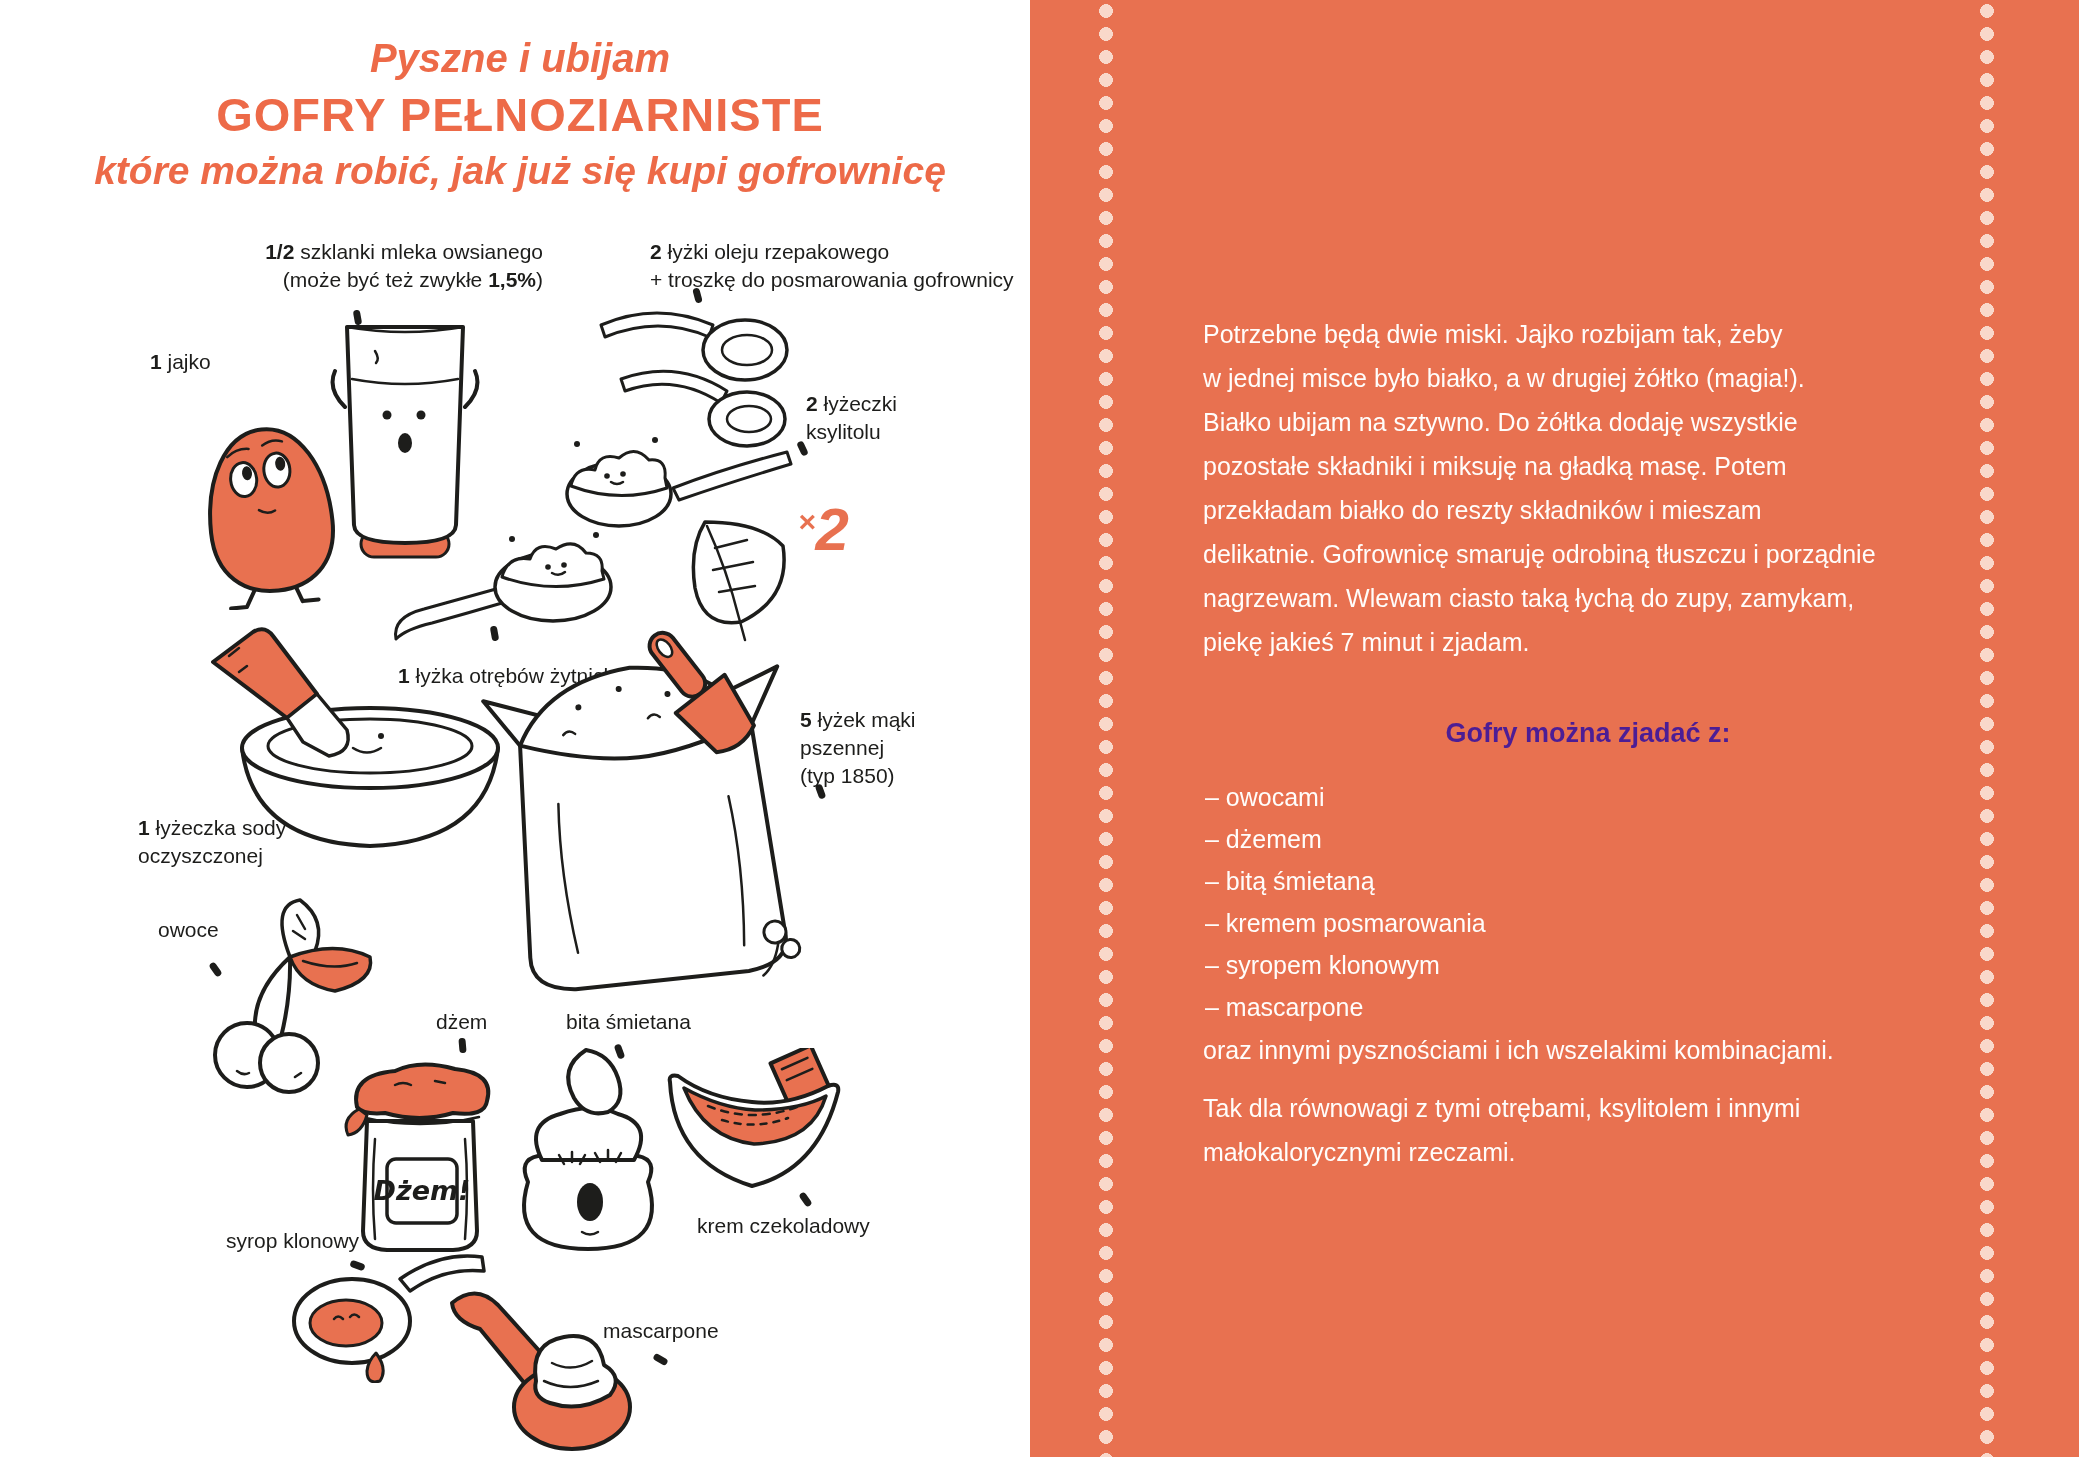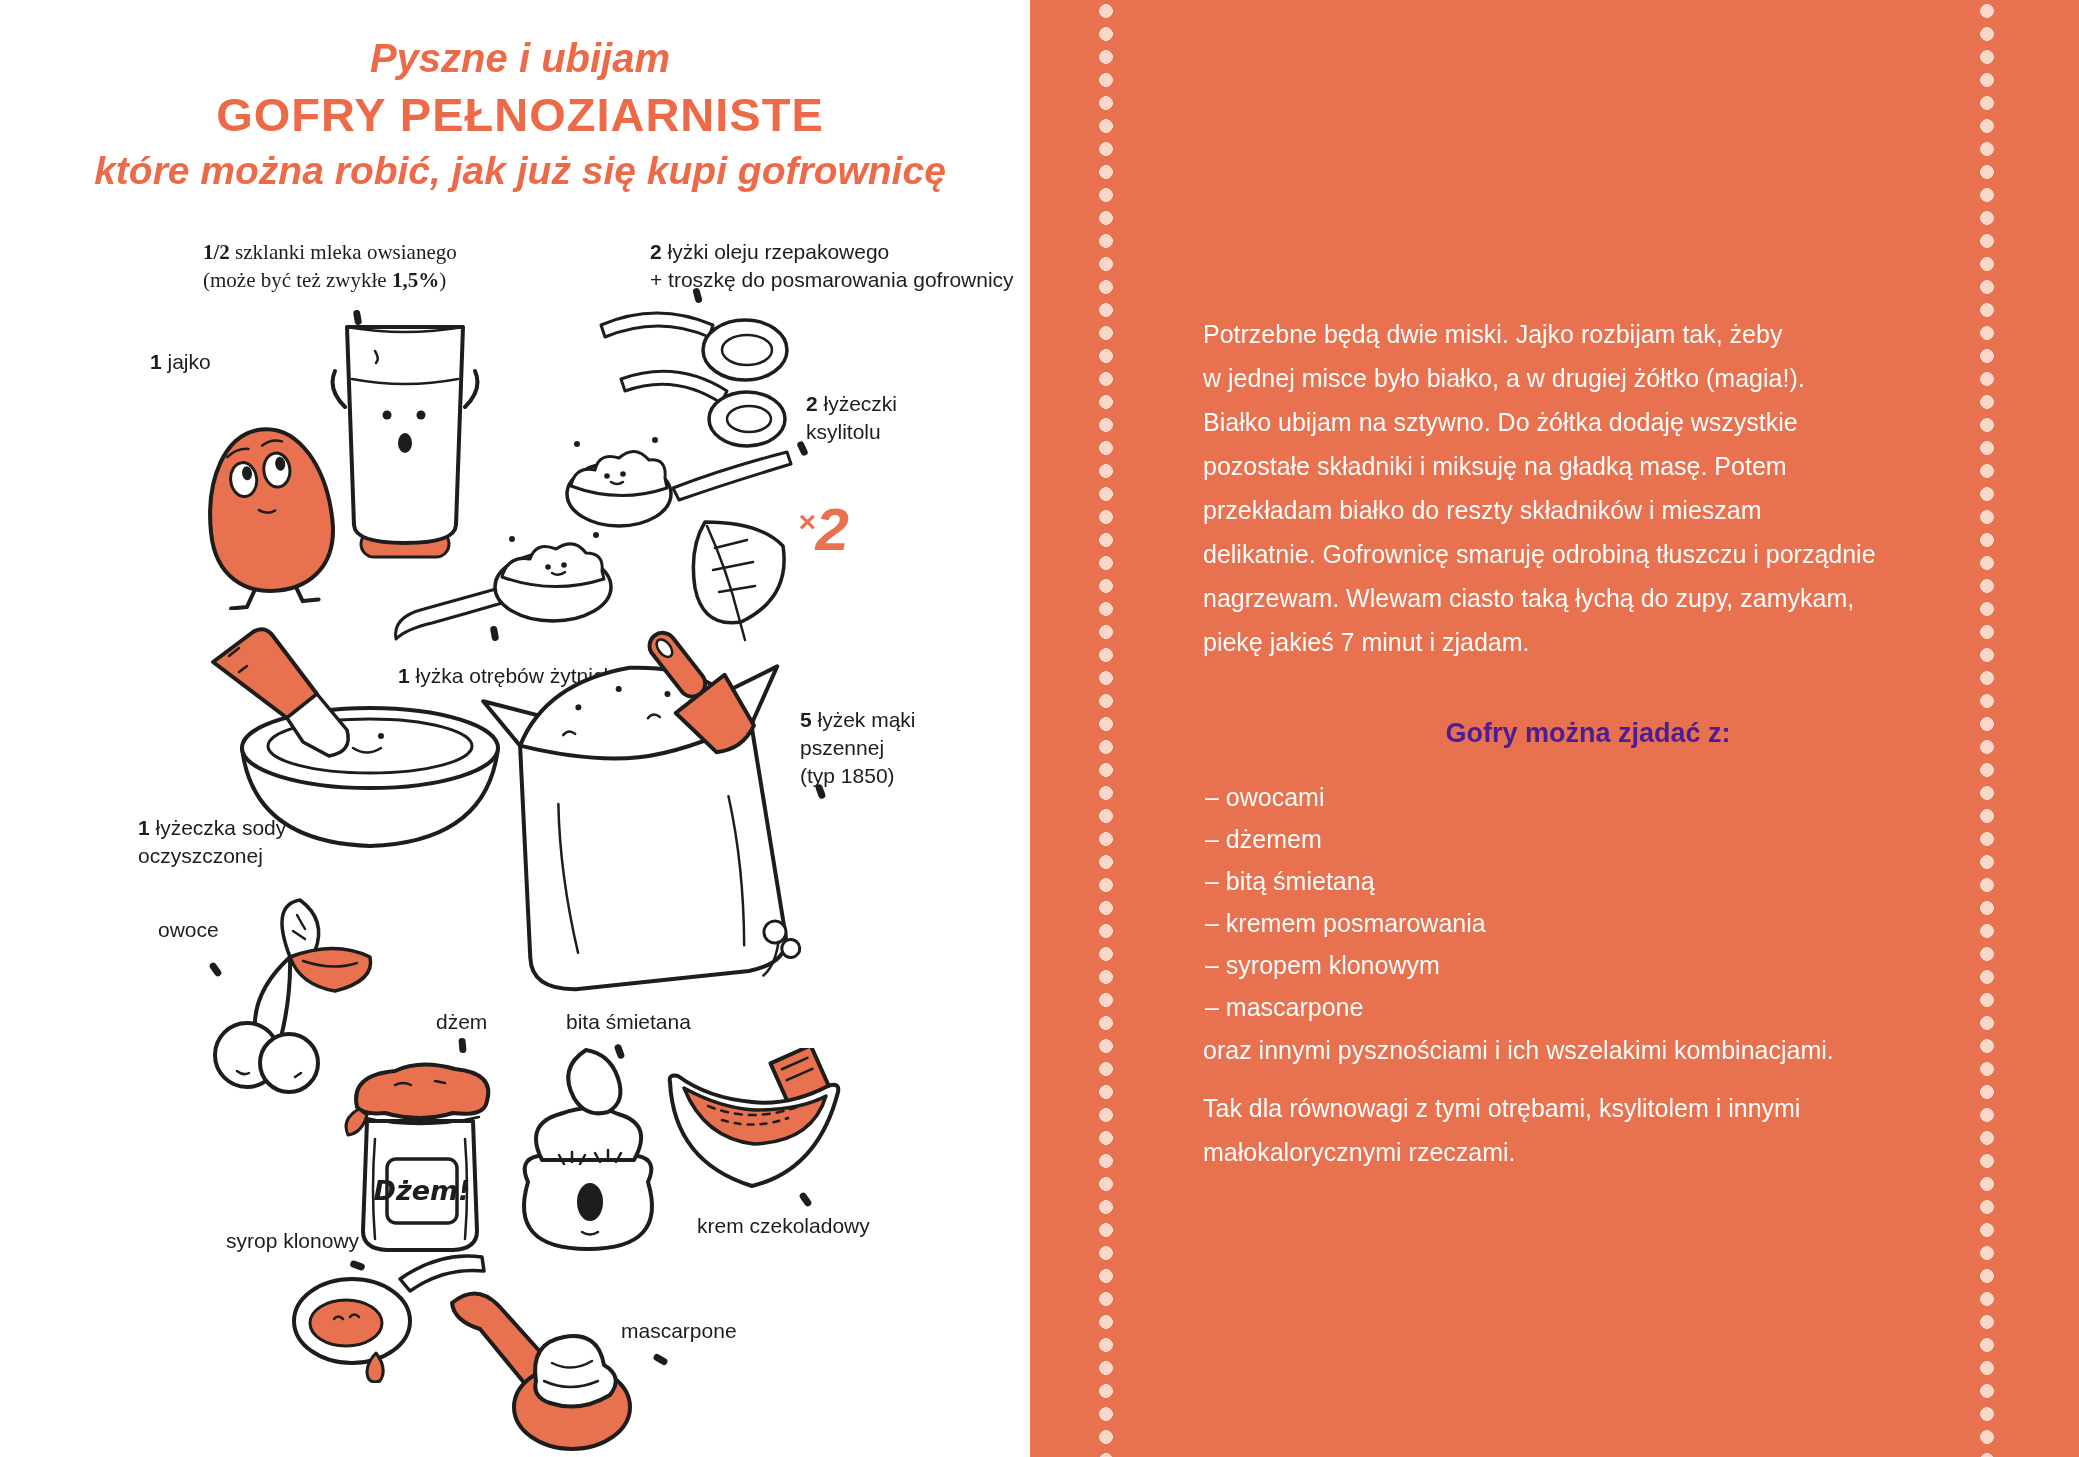--- a/index.html
+++ b/index.html
@@ -7,21 +7,21 @@
         font-family:"Liberation Sans",sans-serif;color:#1d1d1b;background:#ffffff;}
 
   
   .titleblock{position:absolute;left:60px;top:36px;width:920px;text-align:center;color:#ed6a48;}
   .t1{font-size:40px;font-weight:bold;font-style:italic;line-height:1.1;}
   .t2{font-size:47px;font-weight:bold;letter-spacing:1px;line-height:1.15;margin-top:8px;}
   .t3{font-size:39px;font-weight:bold;font-style:italic;line-height:1.1;margin-top:8px;}
 
   .lbl{position:absolute;font-size:21px;line-height:28px;color:#1d1d1b;}
   .lbl b{font-weight:bold;}
-  .ctr{text-align:left;font-family:Liberation Serif, serif;}
+  .ctr{text-align:right;}
 
   .seed{position:absolute;width:15px;height:7px;background:#1d1d1b;border-radius:4px;}
 
   .illus{position:absolute;}
   .illus svg{display:block;}
 
   .times2{position:absolute;left:798px;top:500px;color:#e87150;font-weight:bold;
            font-style:italic;line-height:1;}
   .times2 .x{font-size:30px;vertical-align:18px;}
   .times2 .n{font-size:60px;}
@@ -93,21 +93,21 @@
 
   <div class="lbl" style="left:138px;top:814px;width:175px;">
     <b>1</b><span> łyżeczka sody oczyszczonej</span>
   </div>
 
   <div class="lbl" style="left:158px;top:916px;">owoce</div>
   <div class="lbl" style="left:436px;top:1008px;">dżem</div>
   <div class="lbl" style="left:566px;top:1008px;">bita śmietana</div>
   <div class="lbl" style="left:697px;top:1212px;">krem czekoladowy</div>
   <div class="lbl" style="left:226px;top:1227px;">syrop klonowy</div>
-  <div class="lbl" style="left:621px;top:1317px;text-align:center;">mascarpone</div>
+  <div class="lbl" style="left:603px;top:1317px;text-align:center;">mascarpone</div>
 
   <span class="seed" style="left:350px;top:314px;transform:rotate(80deg);"></span>
   <span class="seed" style="left:690px;top:292px;transform:rotate(75deg);"></span>
   <span class="seed" style="left:795px;top:445px;transform:rotate(65deg);"></span>
   <span class="seed" style="left:487px;top:630px;transform:rotate(80deg);"></span>
   <span class="seed" style="left:292px;top:824px;transform:rotate(15deg);"></span>
   <span class="seed" style="left:208px;top:966px;transform:rotate(55deg);"></span>
   <span class="seed" style="left:455px;top:1042px;transform:rotate(85deg);"></span>
   <span class="seed" style="left:612px;top:1048px;transform:rotate(70deg);"></span>
   <span class="seed" style="left:798px;top:1196px;transform:rotate(55deg);"></span>

